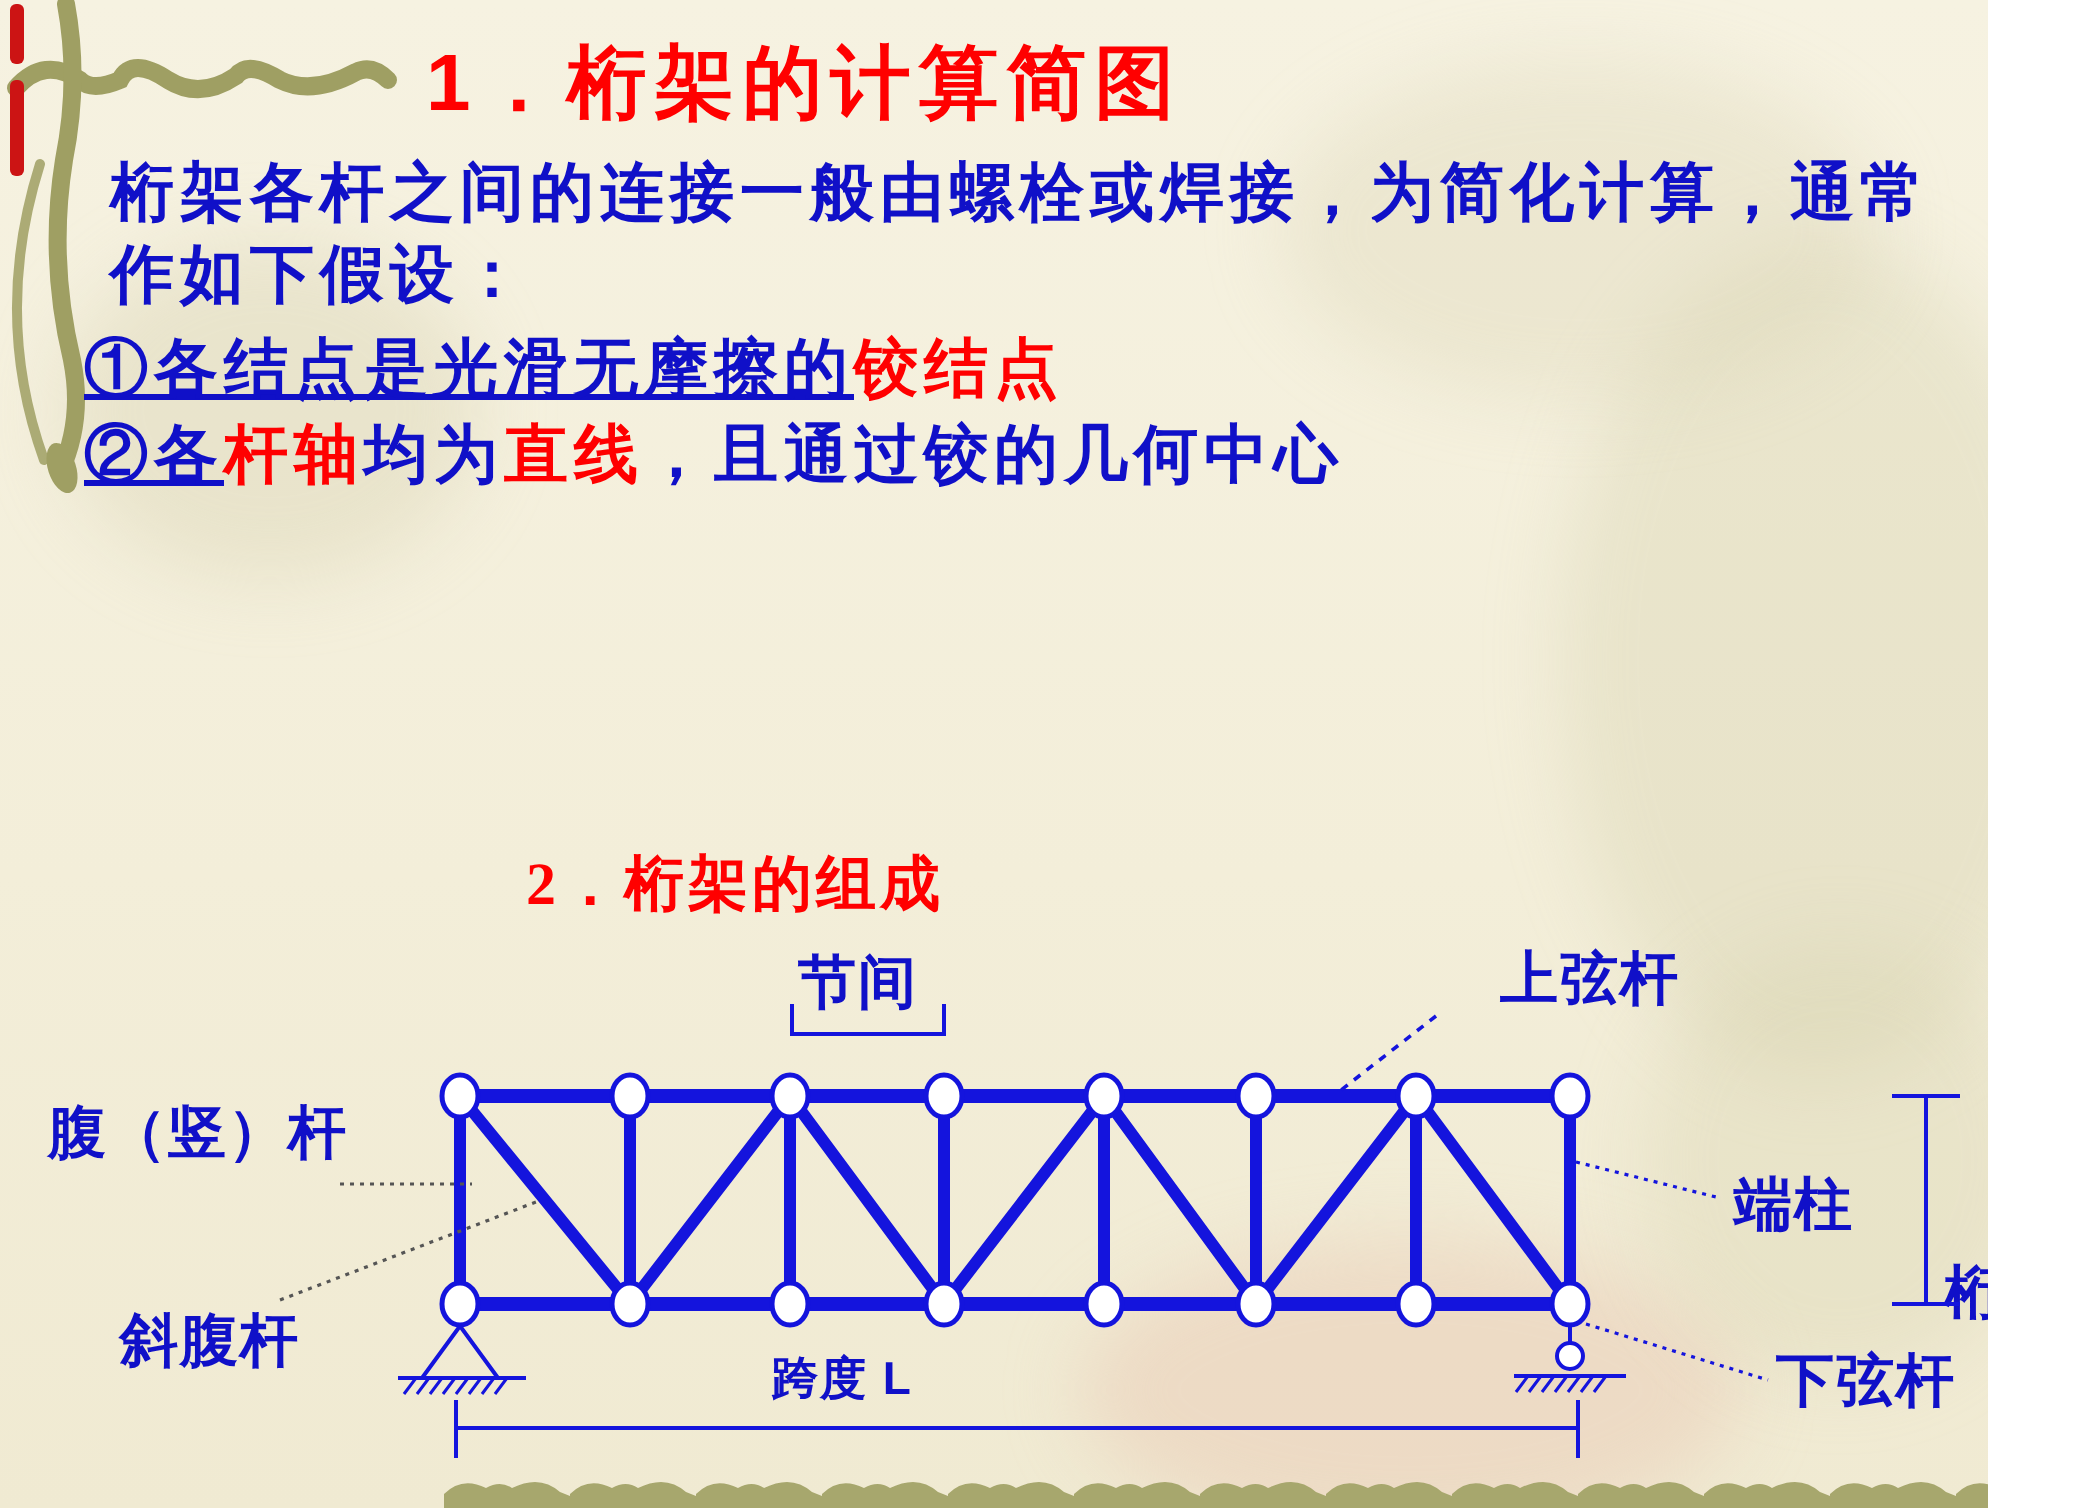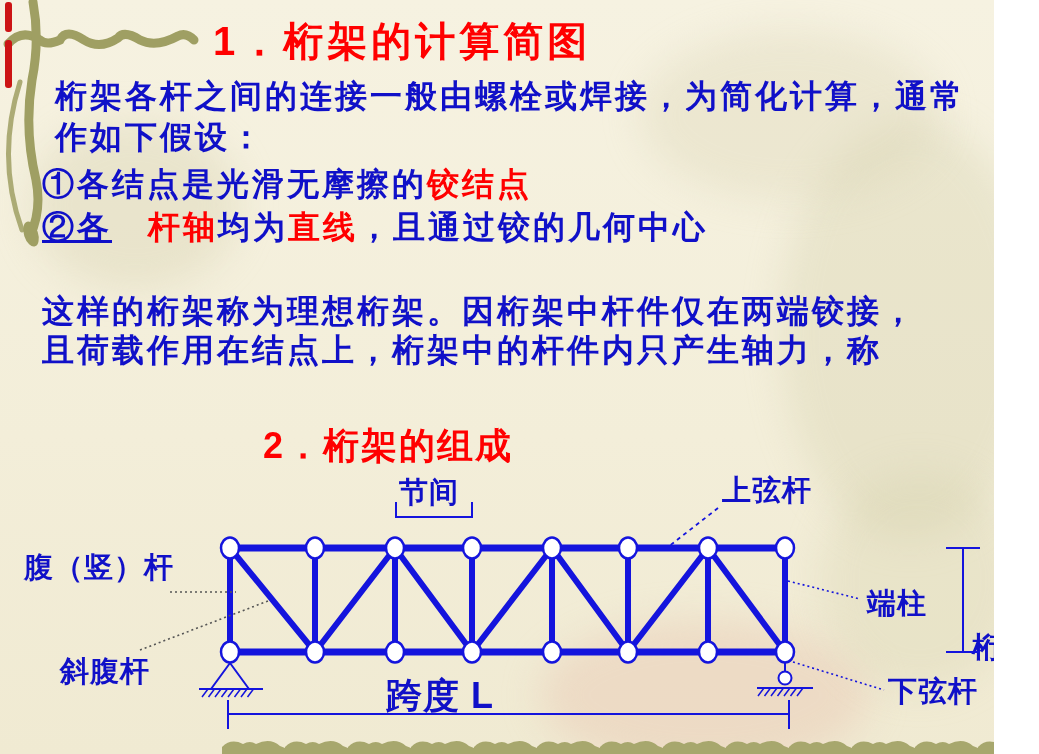--- a/index.html
+++ b/index.html
@@ -14,23 +14,23 @@
   .blob.b3{left:540px;top:620px;width:330px;height:150px;background:rgba(233,199,180,.45);}
   .blob.b4{left:30px;top:120px;width:210px;height:170px;background:rgba(211,207,172,.35);}
   .blob.b5{left:820px;top:470px;width:200px;height:220px;background:rgba(206,202,164,.25);}
   svg.layer{position:absolute;left:0;top:0;width:1039px;height:754px;}
   .redmark{position:absolute;left:5px;width:7px;background:#cc1414;border-radius:3px;}
   .rm1{top:2px;height:30px;}
   .rm2{top:40px;height:48px;}
   .tline{position:absolute;white-space:nowrap;font-weight:700;font-size:32px;letter-spacing:3px;line-height:1.05;}
   .title{position:absolute;white-space:nowrap;font-weight:700;}
   .t1{left:213px;top:14px;font-size:40px;letter-spacing:4px;}
-  .t2{left:263px;top:422px;font-size:36px;letter-spacing:2px;}
+  .t2{left:263px;top:422px;font-size:30px;letter-spacing:2px;font-family:Liberation Serif, serif;}
   .dlabel{position:absolute;white-space:nowrap;font-weight:700;font-size:29px;letter-spacing:1px;line-height:1;}
-  .span-label{font-size:36px;}
+  .span-label{font-size:23px;}
 </style>
 </head>
 <body>
 
 <div class="slide">
 
   <div class="blob b1"></div>
   <div class="blob b2"></div>
   <div class="blob b3"></div>
   <div class="blob b4"></div>
@@ -48,30 +48,28 @@
   </svg>
 
   <div class="redmark rm1"></div>
   <div class="redmark rm2"></div>
 
   <div class="title t1" style="color: rgb(255, 0, 0);">1．桁架的计算简图</div>
 
   <div class="tline" style="left: 55px; top: 80px; color: rgb(16, 16, 200);">桁架各杆之间的连接一般由螺栓或焊接，为简化计算，通常</div>
   <div class="tline" style="left: 55px; top: 121px; color: rgb(16, 16, 200);">作如下假设：</div>
 
-  <div class="tline" style="left:42px;top:168px;"><span style="color: rgb(16, 16, 200);">①各结点是光滑无摩擦的</span><span style="color: rgb(255, 0, 0);">铰结点</span></div>
-  <div class="tline" style="left:42px;top:211px;"><span style="color: rgb(16, 16, 200); text-decoration: underline;">②各</span><span style="color: rgb(255, 0, 0); margin-left: 36px;">杆轴</span><span style="color: rgb(16, 16, 200);">均为</span><span style="color: rgb(255, 0, 0);">直线</span><span style="color: rgb(16, 16, 200);">，且通过铰的几何中心</span></div>
+  <div class="tline" style="left:42px;top:168px;"><span style="color: rgb(16, 16, 200); text-decoration: underline;">①各结点是光滑无摩擦的</span><span style="color: rgb(255, 0, 0);">铰结点</span></div>
+  <div class="tline" style="left:42px;top:211px;"><span style="color: rgb(16, 16, 200); text-decoration: underline;">②各</span><span style="color: rgb(255, 0, 0);">杆轴</span><span style="color: rgb(16, 16, 200);">均为</span><span style="color: rgb(255, 0, 0);">直线</span><span style="color: rgb(16, 16, 200);">，且通过铰的几何中心</span></div>
 
-  <div class="tline" style="left:42px;top:295px;"><span style="color: rgb(16, 16, 200);">这样的桁架称为理想桁架。因桁架中杆件仅在两端铰接，</span></div>
-  <div class="tline" style="left:42px;top:334px;"><span style="color: rgb(16, 16, 200);">且荷载作用在结点上，桁架中的杆件内只产生轴力，称</span></div>
 
   <div class="title t2" style="color: rgb(255, 0, 0);">2．桁架的组成</div>
 
   <div class="dlabel" style="left: 399px; top: 478px; color: rgb(16, 16, 200);">节间</div>
-  <div class="dlabel" style="left: 722px; top: 476px; color: rgb(16, 16, 200);">上弦杆</div>
+  <div class="dlabel" style="left: 750px; top: 476px; color: rgb(16, 16, 200);">上弦杆</div>
   <div class="dlabel" style="left: 24px; top: 553px; color: rgb(16, 16, 200);">腹（竖）杆</div>
   <div class="dlabel" style="left: 867px; top: 589px; color: rgb(16, 16, 200);">端柱</div>
   <div class="dlabel" style="left: 972px; top: 589px; color: rgb(16, 16, 200); margin-top: 44px;">桁高</div>
   <div class="dlabel" style="left: 60px; top: 657px; color: rgb(16, 16, 200);">斜腹杆</div>
   <div class="dlabel span-label" style="left: 386px; top: 678px; color: rgb(16, 16, 200);">跨度 L</div>
   <div class="dlabel" style="left: 888px; top: 677px; color: rgb(16, 16, 200);">下弦杆</div>
 
   <svg class="layer" viewBox="0 0 1039 754">
     <g id="truss-members" fill="none" stroke-linecap="round" stroke="#1414dd">
         <line x1="230" y1="548" x2="785" y2="548" stroke-width="7"></line>

